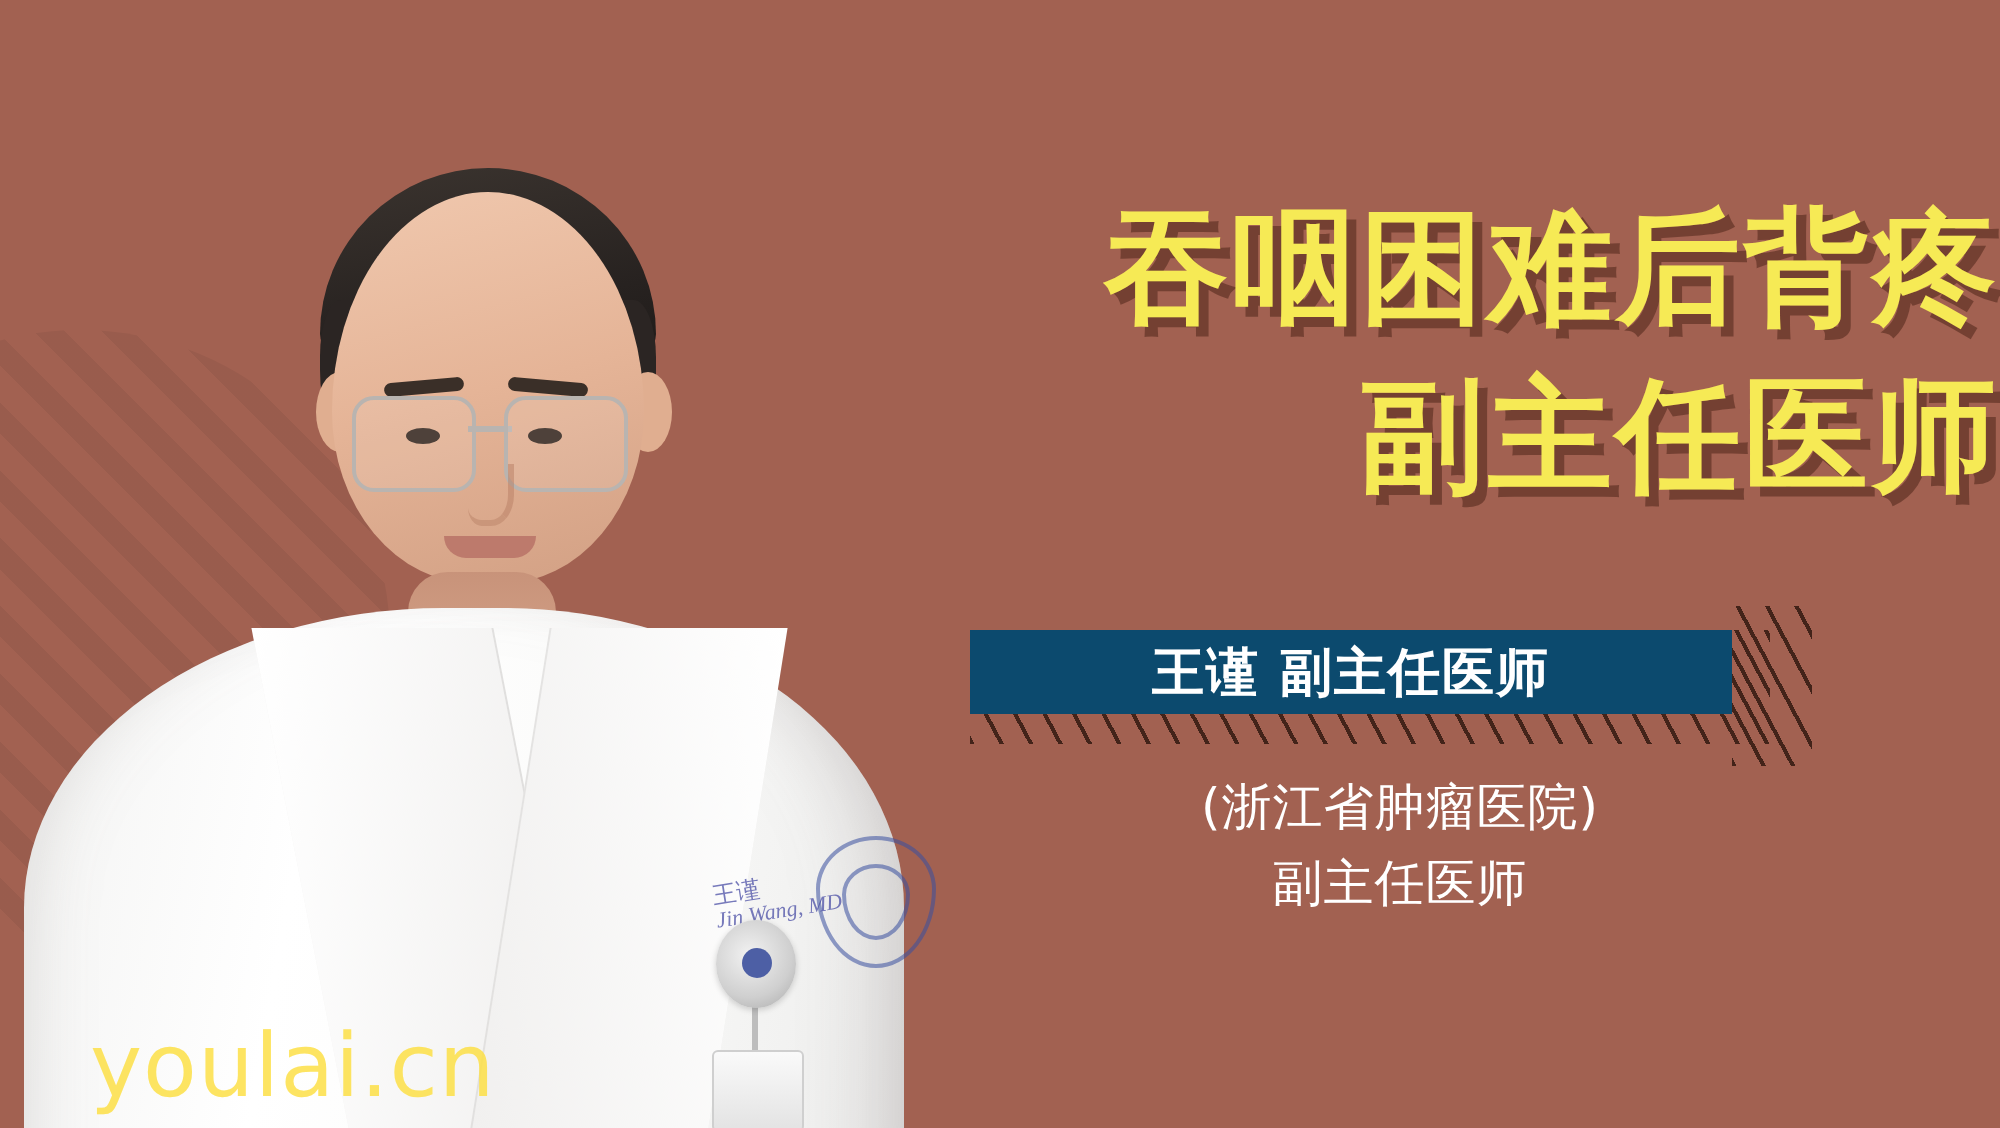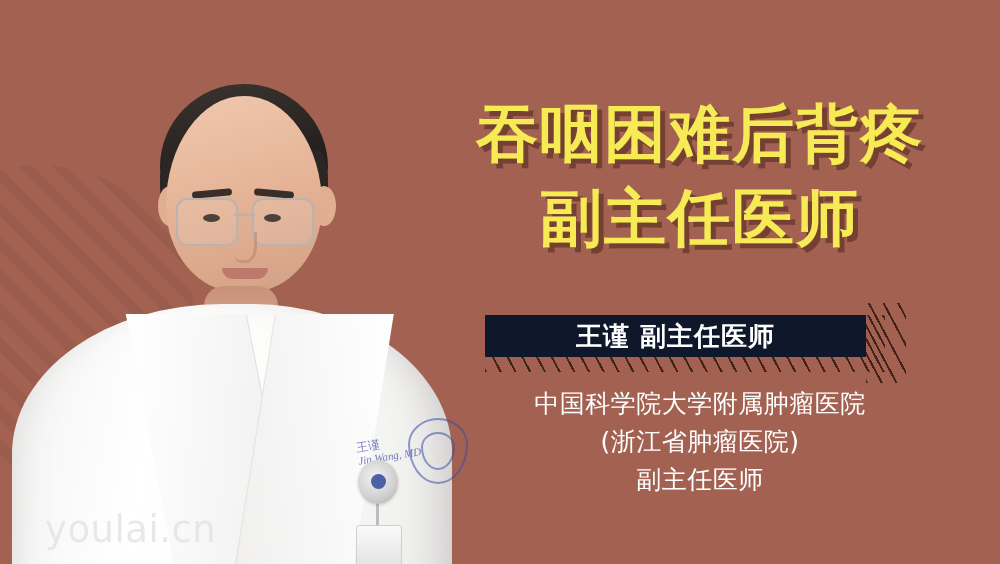--- a/index.html
+++ b/index.html
@@ -212,35 +212,35 @@
     transform: rotate(-9deg);
     white-space: nowrap;
   }
   .coat-sign .cn { font-style: normal; font-size: 12px; display: block; }
 
   
   .watermark {
     position: absolute;
     left: 45px;
     top: 508px;
-    font-size: 37px;
+    font-size: 44px;
     letter-spacing: 0.5px;
-    color: #e5e5e5;
+    color: #fde047;
     opacity: 0.85;
     font-family: "DejaVu Sans", sans-serif;
     user-select: none;
   }
 
   
   .headline {
     position: absolute;
     left: 400px;
     top: 92px;
     width: 600px;
-    text-align: center;
+    text-align: right;
     color: #f6ea55;
     font-size: 62px;
     font-weight: bold;
     line-height: 84px;
     letter-spacing: 2px;
     text-shadow: 5px 5px 0 rgba(60,25,14,0.45);
     font-family: "DejaVu Sans", "Liberation Sans", sans-serif;
   }
   .headline .ln { display: block; }
 
@@ -269,21 +269,21 @@
         rgba(40,18,10,0.78) 2px,
         rgba(0,0,0,0) 2px,
         rgba(0,0,0,0) 13px);
   }
   .name-badge {
     position: absolute;
     left: 485px;
     top: 315px;
     width: 381px;
     height: 42px;
-    background: #0f172a;
+    background: #0c4a6e;
     color: #ffffff;
     font-size: 26px;
     font-weight: bold;
     letter-spacing: 1px;
     display: flex;
     align-items: center;
     justify-content: center;
     font-family: "DejaVu Sans", "Liberation Sans", sans-serif;
   }
 
@@ -350,18 +350,17 @@
   </div>
 
   <div class="hatch-band"></div>
   <div class="hatch-right"></div>
 
   <div class="name-badge">
     <span>王谨  副主任医师</span>
   </div>
 
   <div class="affiliation">
-    <span class="ln">中国科学院大学附属肿瘤医院</span>
     <span class="ln">(浙江省肿瘤医院)</span>
     <span class="ln">副主任医师</span>
   </div>
 
 </div>
 
 </body></html>

